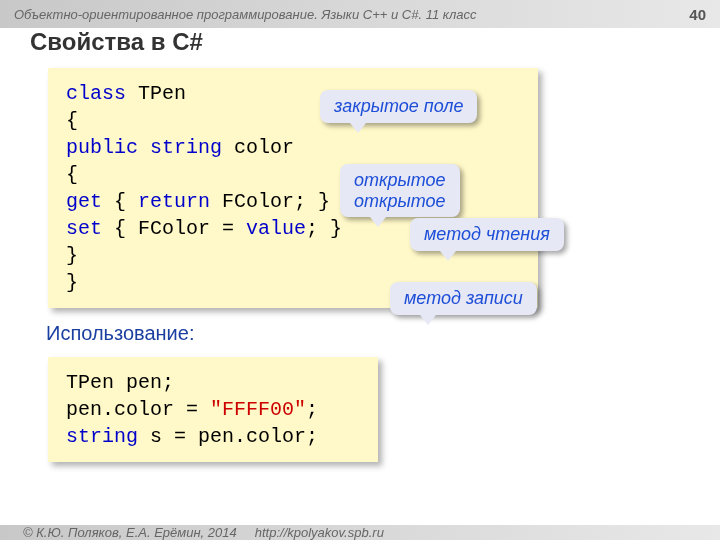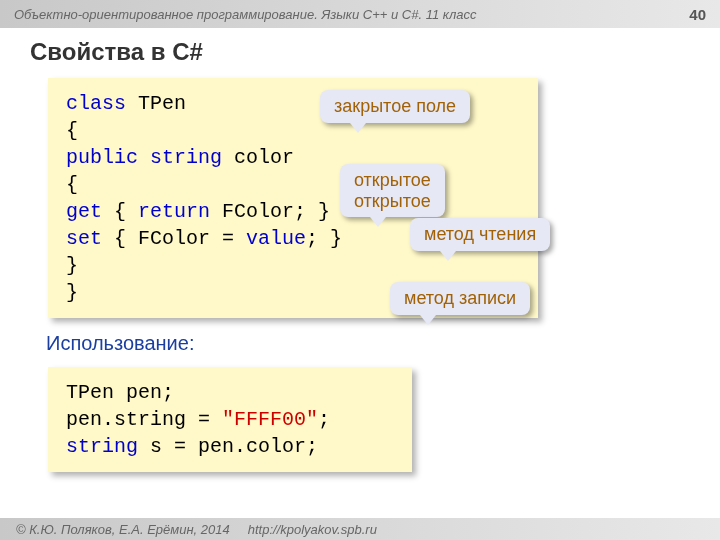--- a/index.html
+++ b/index.html
@@ -27,48 +27,49 @@
   .page-number {
     font-weight: bold;
     font-style: normal;
     color: #555;
     font-size: 15px;
   }
   .title {
     font-size: 24px;
     font-weight: bold;
     color: #333;
-    margin: 10px 0 12px 30px;
+    margin: 0 0 12px 30px;
   }
   .code-box {
     background: #fff8c8;
     box-shadow: 4px 4px 6px rgba(0,0,0,0.3);
     padding: 12px 18px;
     margin-left: 48px;
     font-family: "Courier New", monospace;
     font-size: 20px;
     font-weight: normal;
     line-height: 1.35;
     position: relative;
   }
   .code-main { width: 490px; }
-  .code-usage { width: 364px; margin-top: 10px; }
+  .code-usage { width: 330px; margin-top: 10px; }
   .kw { color: #0000cc; }
   .ident { color: #000; }
   .str { color: #cc0000; }
   .callout {
     position: absolute;
     background: #e6e8f5;
     border-radius: 8px;
     padding: 6px 14px;
     font-size: 18px;
-    color: #a16207;
+    color: #1d4ed8;
     box-shadow: 3px 3px 5px rgba(0,0,0,0.35);
     white-space: nowrap;
     text-align: center;
+    font-style: italic;
   }
   .callout::after {
     content: "";
     position: absolute;
     bottom: -10px;
     left: 30px;
     width: 0; height: 0;
     border-left: 8px solid transparent;
     border-right: 8px solid transparent;
     border-top: 10px solid #e6e8f5;
@@ -78,26 +79,26 @@
   .c3 { top: 218px; left: 410px; }
   .c4 { top: 282px; left: 390px; }
   .usage-label {
     font-size: 20px;
     color: #1a3fa0;
     margin: 14px 0 12px 46px;
   }
   .footer {
     position: absolute;
     bottom: 0; left: 0; right: 0;
-    height: 22px;
+    height: 15px;
     background: linear-gradient(to right, #c8c8c8, #e8e8e8);
     display: flex;
     align-items: center;
     gap: 18px;
-    padding: 0 16px;
+    padding: 0 23px;
     font-size: 13px;
     color: #666;
     font-style: italic;
   }
 </style>
 </head>
 <body>
 
 <div class="header">
   <span>Объектно-ориентированное программирование. Языки C++ и C#. 11 класс</span>
@@ -129,20 +130,20 @@
 <div class="callout c4">
   <span>метод записи</span>
 </div>
 
 <div class="usage-label">
   <span>Использование:</span>
 </div>
 
 <div class="code-box code-usage">
   <div><span class="ident">TPen pen;</span></div>
-  <div><span class="ident">pen.string = </span><span class="str">"FFFF00"</span><span class="ident">;</span></div>
+  <div><span class="ident">pen.color = </span><span class="str">"FFFF00"</span><span class="ident">;</span></div>
   <div><span class="kw">string</span><span class="ident"> s = pen.color;</span></div>
 </div>
 
 <div class="footer">
   <span>© К.Ю. Поляков, Е.А. Ерёмин, 2014</span>
   <span>http://kpolyakov.spb.ru</span>
 </div>
 
 </body></html>

